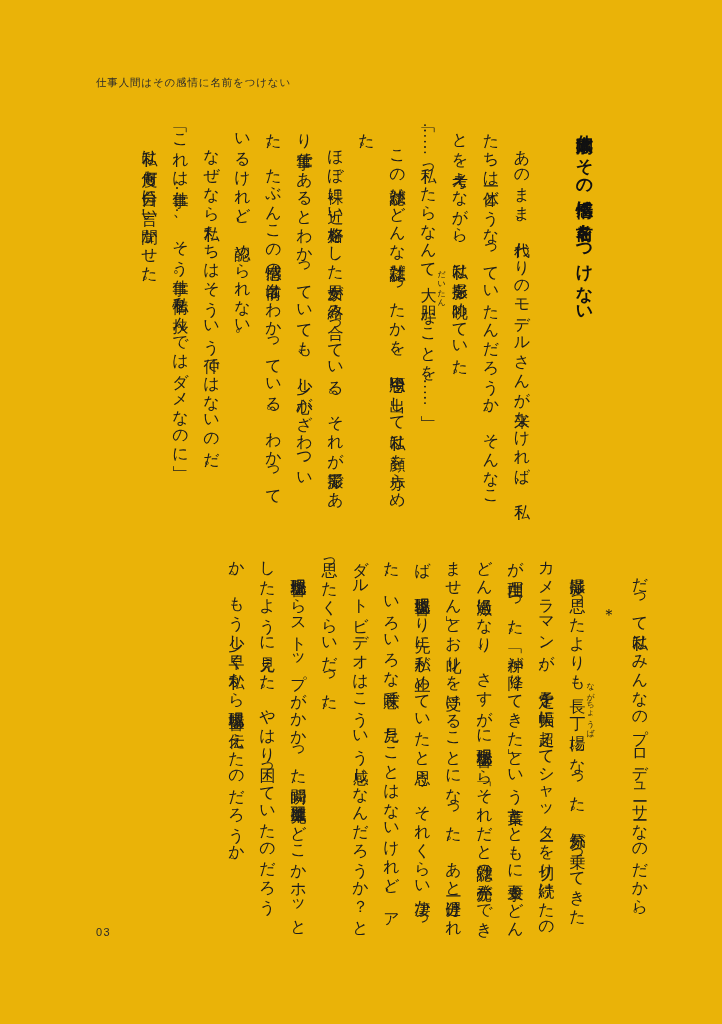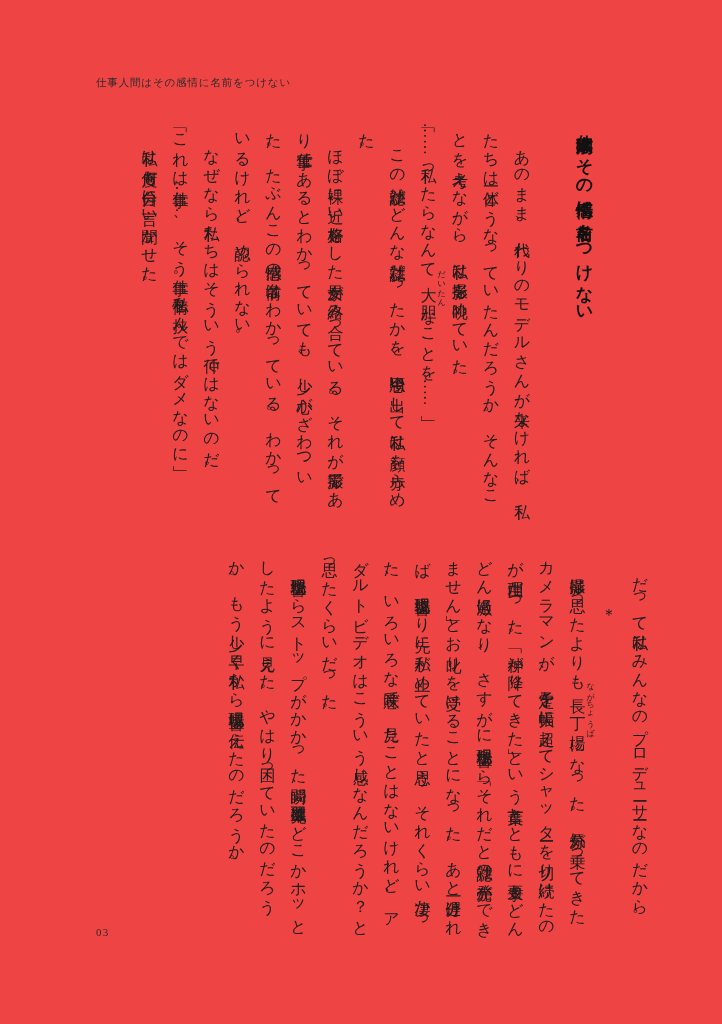--- a/index.html
+++ b/index.html
@@ -9,39 +9,39 @@
     height: 1024px;
     font-family: "Liberation Serif", "DejaVu Serif", serif;
     color: #1c1c1c;
     position: relative;
     overflow: hidden;
   }
   .page {
     position: relative;
     width: 722px;
     height: 1024px;
-    background: #ef4444;
+    background: #eab308;
     overflow: hidden;
   }
   .running-header {
     position: absolute;
     left: 96px;
     top: 76px;
     font-size: 10.5px;
     letter-spacing: 0.08em;
     color: #2b2b2b;
   }
   .page-number {
     position: absolute;
     left: 96px;
     top: 926px;
     font-size: 11px;
     letter-spacing: 0.12em;
     color: #2b2b2b;
-    font-family: Liberation Serif, serif;
+    font-family: Liberation Sans, sans-serif;
   }
   .vblock {
     position: absolute;
     right: 66px;
     writing-mode: vertical-rl;
     text-orientation: mixed;
     line-break: strict;
   }
   .vblock.upper { top: 122px; height: 382px; }
   .vblock.lower { top: 550px; height: 382px; }

